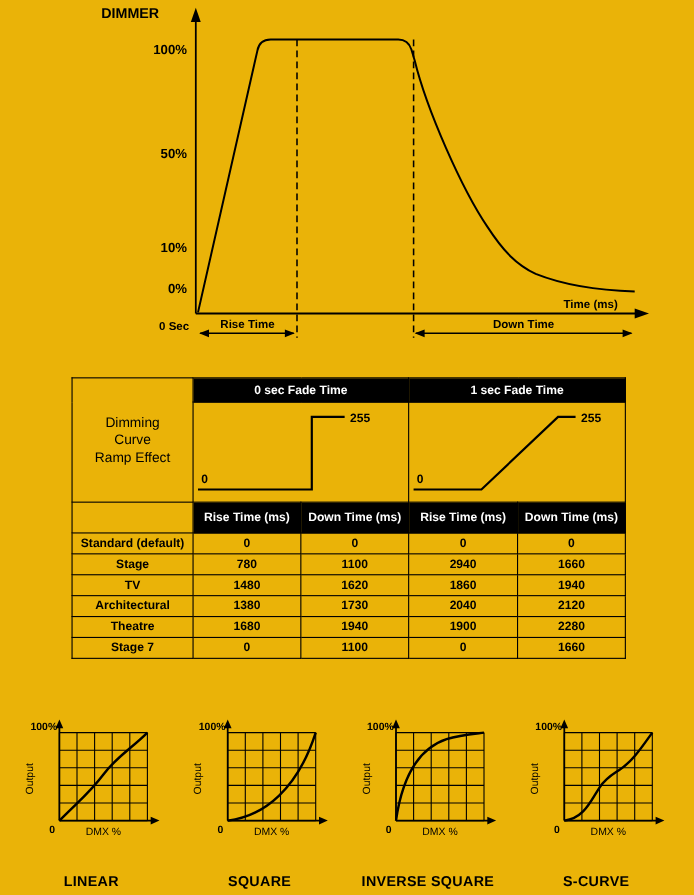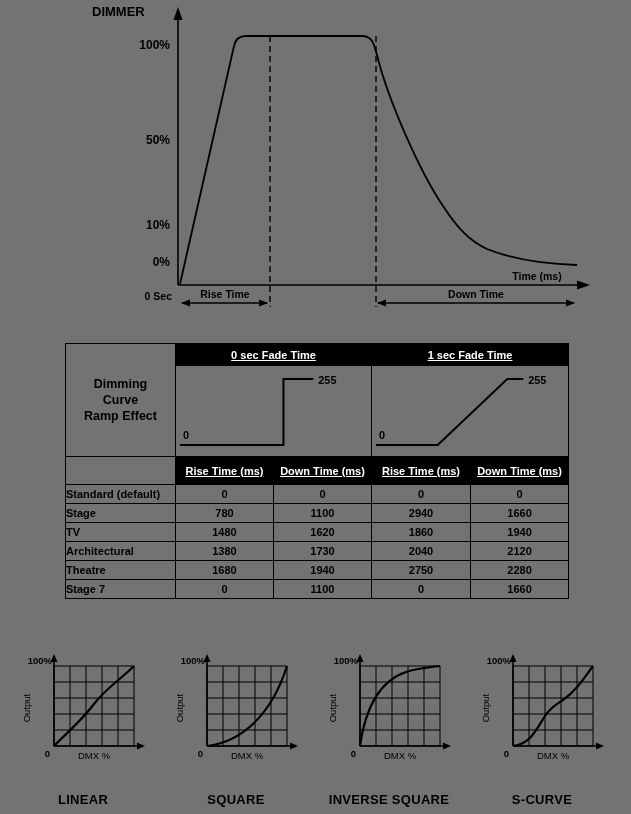--- a/index.html
+++ b/index.html
@@ -1,33 +1,33 @@
 <!DOCTYPE html>
 <html><head>
 <meta charset="utf-8">
 <style>
   html,body{margin:0;padding:0;background:#fff;}
-  #page{position:relative;width:631px;height:814px;background:#737373;color:#000;
+  #page{position:relative;width:631px;height:814px;background:#eab308;color:#000;
         font-family:"Liberation Sans", sans-serif;overflow:hidden;}
   svg text{font-family:"Liberation Sans", sans-serif;}
 
   
   #dimmer-svg{position:absolute;top:0;left:0;}
 
   
   table.ramp{position:absolute;top:343px;left:65px;border-collapse:collapse;table-layout:fixed;
              width:503px;font-size:11px;}
   table.ramp td,table.ramp th{border:1px solid #000;padding:0;vertical-align:middle;}
-  td.corner{width:110px;text-align:center;font-weight:bold;font-size:12.5px;line-height:1.3;}
-  td.blackhead{background:#000;color:#fff;font-weight:bold;text-align:center;font-size:11px;text-decoration:underline;}
+  td.corner{width:110px;text-align:center;font-weight:normal;font-size:12.5px;line-height:1.3;}
+  td.blackhead{background:#000;color:#fff;font-weight:bold;text-align:center;font-size:11px;}
   tr.hrow1{height:22px;}
   tr.graphrow{height:90px;}
   tr.hrow2{height:28px;}
   tr.datarow{height:19px;}
-  td.rowlabel{font-weight:bold;text-align:left;padding-left:3px;font-size:11px;margin-left:32px;}
+  td.rowlabel{font-weight:bold;text-align:center;padding-left:3px;font-size:11px;margin-left:32px;}
   td.val{font-weight:bold;text-align:center;font-size:11px;}
   td.gcell{padding:0;}
   td.gcell svg{display:block;}
 
   
   .curve-panel{position:absolute;top:652px;width:126px;text-align:center;}
   .curve-caption{margin-top:14px;font-weight:bold;font-size:13px;letter-spacing:.3px;}
   #panel-0{left:20px;} #panel-1{left:173px;} #panel-2{left:326px;} #panel-3{left:479px;}
 </style>
 </head>
@@ -134,21 +134,21 @@
       <td class="rowlabel">Architectural</td>
       <td class="val">1380</td>
       <td class="val">1730</td>
       <td class="val">2040</td>
       <td class="val">2120</td>
     </tr>
     <tr class="datarow">
       <td class="rowlabel">Theatre</td>
       <td class="val">1680</td>
       <td class="val">1940</td>
-      <td class="val">2750</td>
+      <td class="val">1900</td>
       <td class="val">2280</td>
     </tr>
     <tr class="datarow">
       <td class="rowlabel">Stage 7</td>
       <td class="val">0</td>
       <td class="val">1100</td>
       <td class="val">0</td>
       <td class="val">1660</td>
     </tr>
   </tbody>

